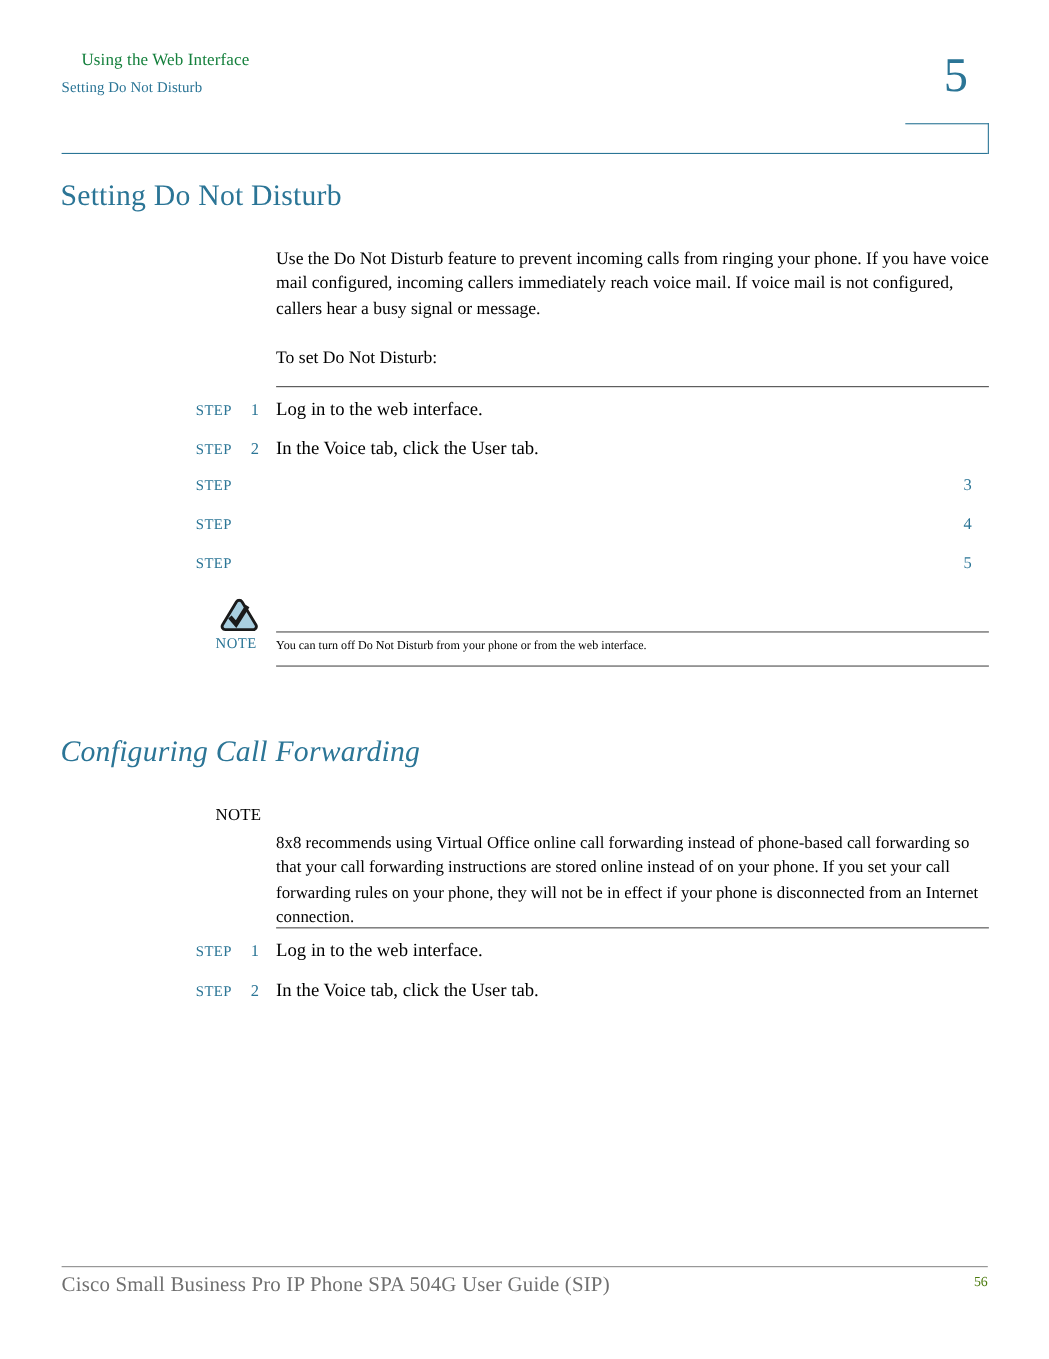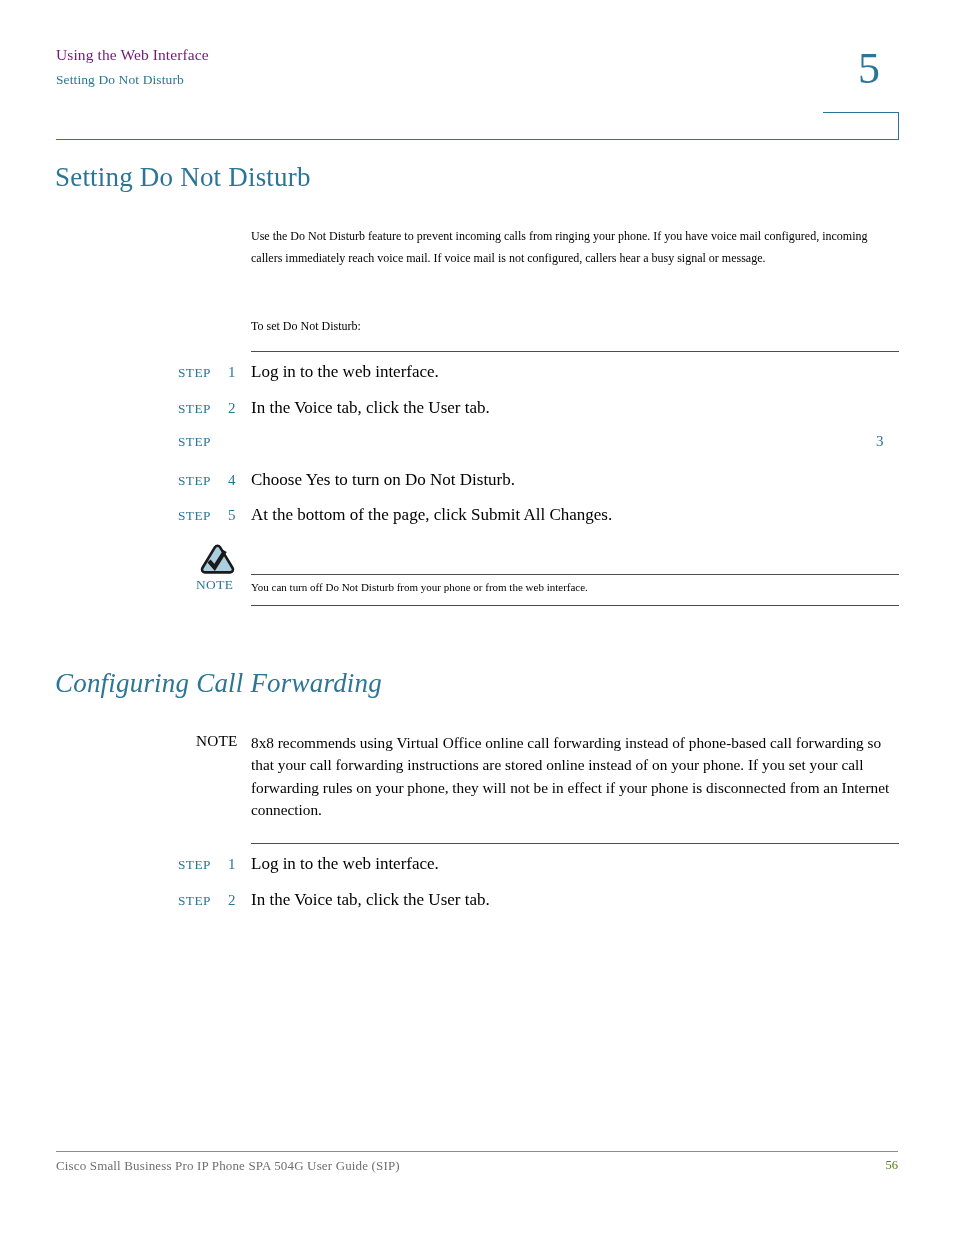--- a/index.html
+++ b/index.html
@@ -24,23 +24,24 @@
 
   
   .run-head {
     position: absolute;
     left: 56px;
     top: 44px;
     width: 600px;
   }
   .run-head .chapter-name {
     font-size: 15.5px;
-    color: #701a75;
+    color: #15803d;
     line-height: 1.45;
     letter-spacing: .1px;
+    margin-left: 18px;
   }
   .run-head .section-name {
     font-size: 13.5px;
     color: #2b7596;
     line-height: 1.45;
     margin-top: 4px;
     letter-spacing: .1px;
   }
 
   .chapter-number {
@@ -82,21 +83,21 @@
     white-space: nowrap;
   }
   .h1-dnd { top: 162px; }
   .h1-cfw { top: 668px; font-style: italic; }
 
   
   .body-col {
     position: absolute;
     left: 251px;
     width: 648px;
-    font-size: 12px;
+    font-size: 16px;
     line-height: 22.4px;
     text-align: left;
   }
   .para-intro { top: 225px; }
   .para-tosethdr { top: 315px; }
 
   
   .rule {
     position: absolute;
     left: 251px;
@@ -166,40 +167,40 @@
     position: absolute;
     left: 196px;
     top: 732px;
     font-size: 15.3px;
     color: #000;
     letter-spacing: .2px;
   }
   .note-plain-text {
     position: absolute;
     left: 251px;
-    top: 732px;
+    top: 756px;
     width: 648px;
     font-size: 15.3px;
     line-height: 22.4px;
   }
 
   
   .foot-rule {
     position: absolute;
     left: 56px;
     top: 1151px;
     width: 842px;
     height: 0;
     border-top: 1px solid #8d8d8d;
   }
   .foot-left {
     position: absolute;
     left: 56px;
     top: 1158px;
-    font-size: 13px;
+    font-size: 19px;
     color: #6f6f6f;
     letter-spacing: .15px;
   }
   .foot-right {
     position: absolute;
     right: 56px;
     top: 1158px;
     font-size: 12.6px;
     color: #4d7c0f;
   }
@@ -240,27 +241,25 @@
   </div>
 
   <div class="step" style="top:433px;">
     <span class="lbl">STEP</span>
     <span class="num">3</span>
   </div>
 
   <div class="step" style="top:469px;">
     <span class="lbl">STEP</span>
     <span class="num">4</span>
-    <span class="txt">Choose <b>Yes</b> to turn on <b>Do Not Disturb</b>.</span>
   </div>
 
   <div class="step" style="top:504px;">
     <span class="lbl">STEP</span>
     <span class="num">5</span>
-    <span class="txt">At the bottom of the page, click <b>Submit All Changes</b>.</span>
   </div>
 
   <div class="note-icon">
     <svg width="37" height="31" viewBox="0 0 37 31" xmlns="http://www.w3.org/2000/svg">
       <path d="M16.0 3.1 C17.2 1.2 19.8 1.2 21.0 3.1 L33.6 24.0 C34.8 26.0 33.5 28.4 31.2 28.4 L5.8 28.4 C3.5 28.4 2.2 26.0 3.4 24.0 Z" fill="#a9cfe0" stroke="#1a1a1a" stroke-width="2.6" stroke-linejoin="round"></path>
       <path d="M10.0 17.0 L15.6 23.4 L26.0 7.0" fill="none" stroke="#1a1a1a" stroke-width="4.2" stroke-linecap="butt" stroke-linejoin="miter"></path>
     </svg>
   </div>
   <div class="note-label-icon">NOTE</div>
   <div class="rule" style="top:574px;"></div>

